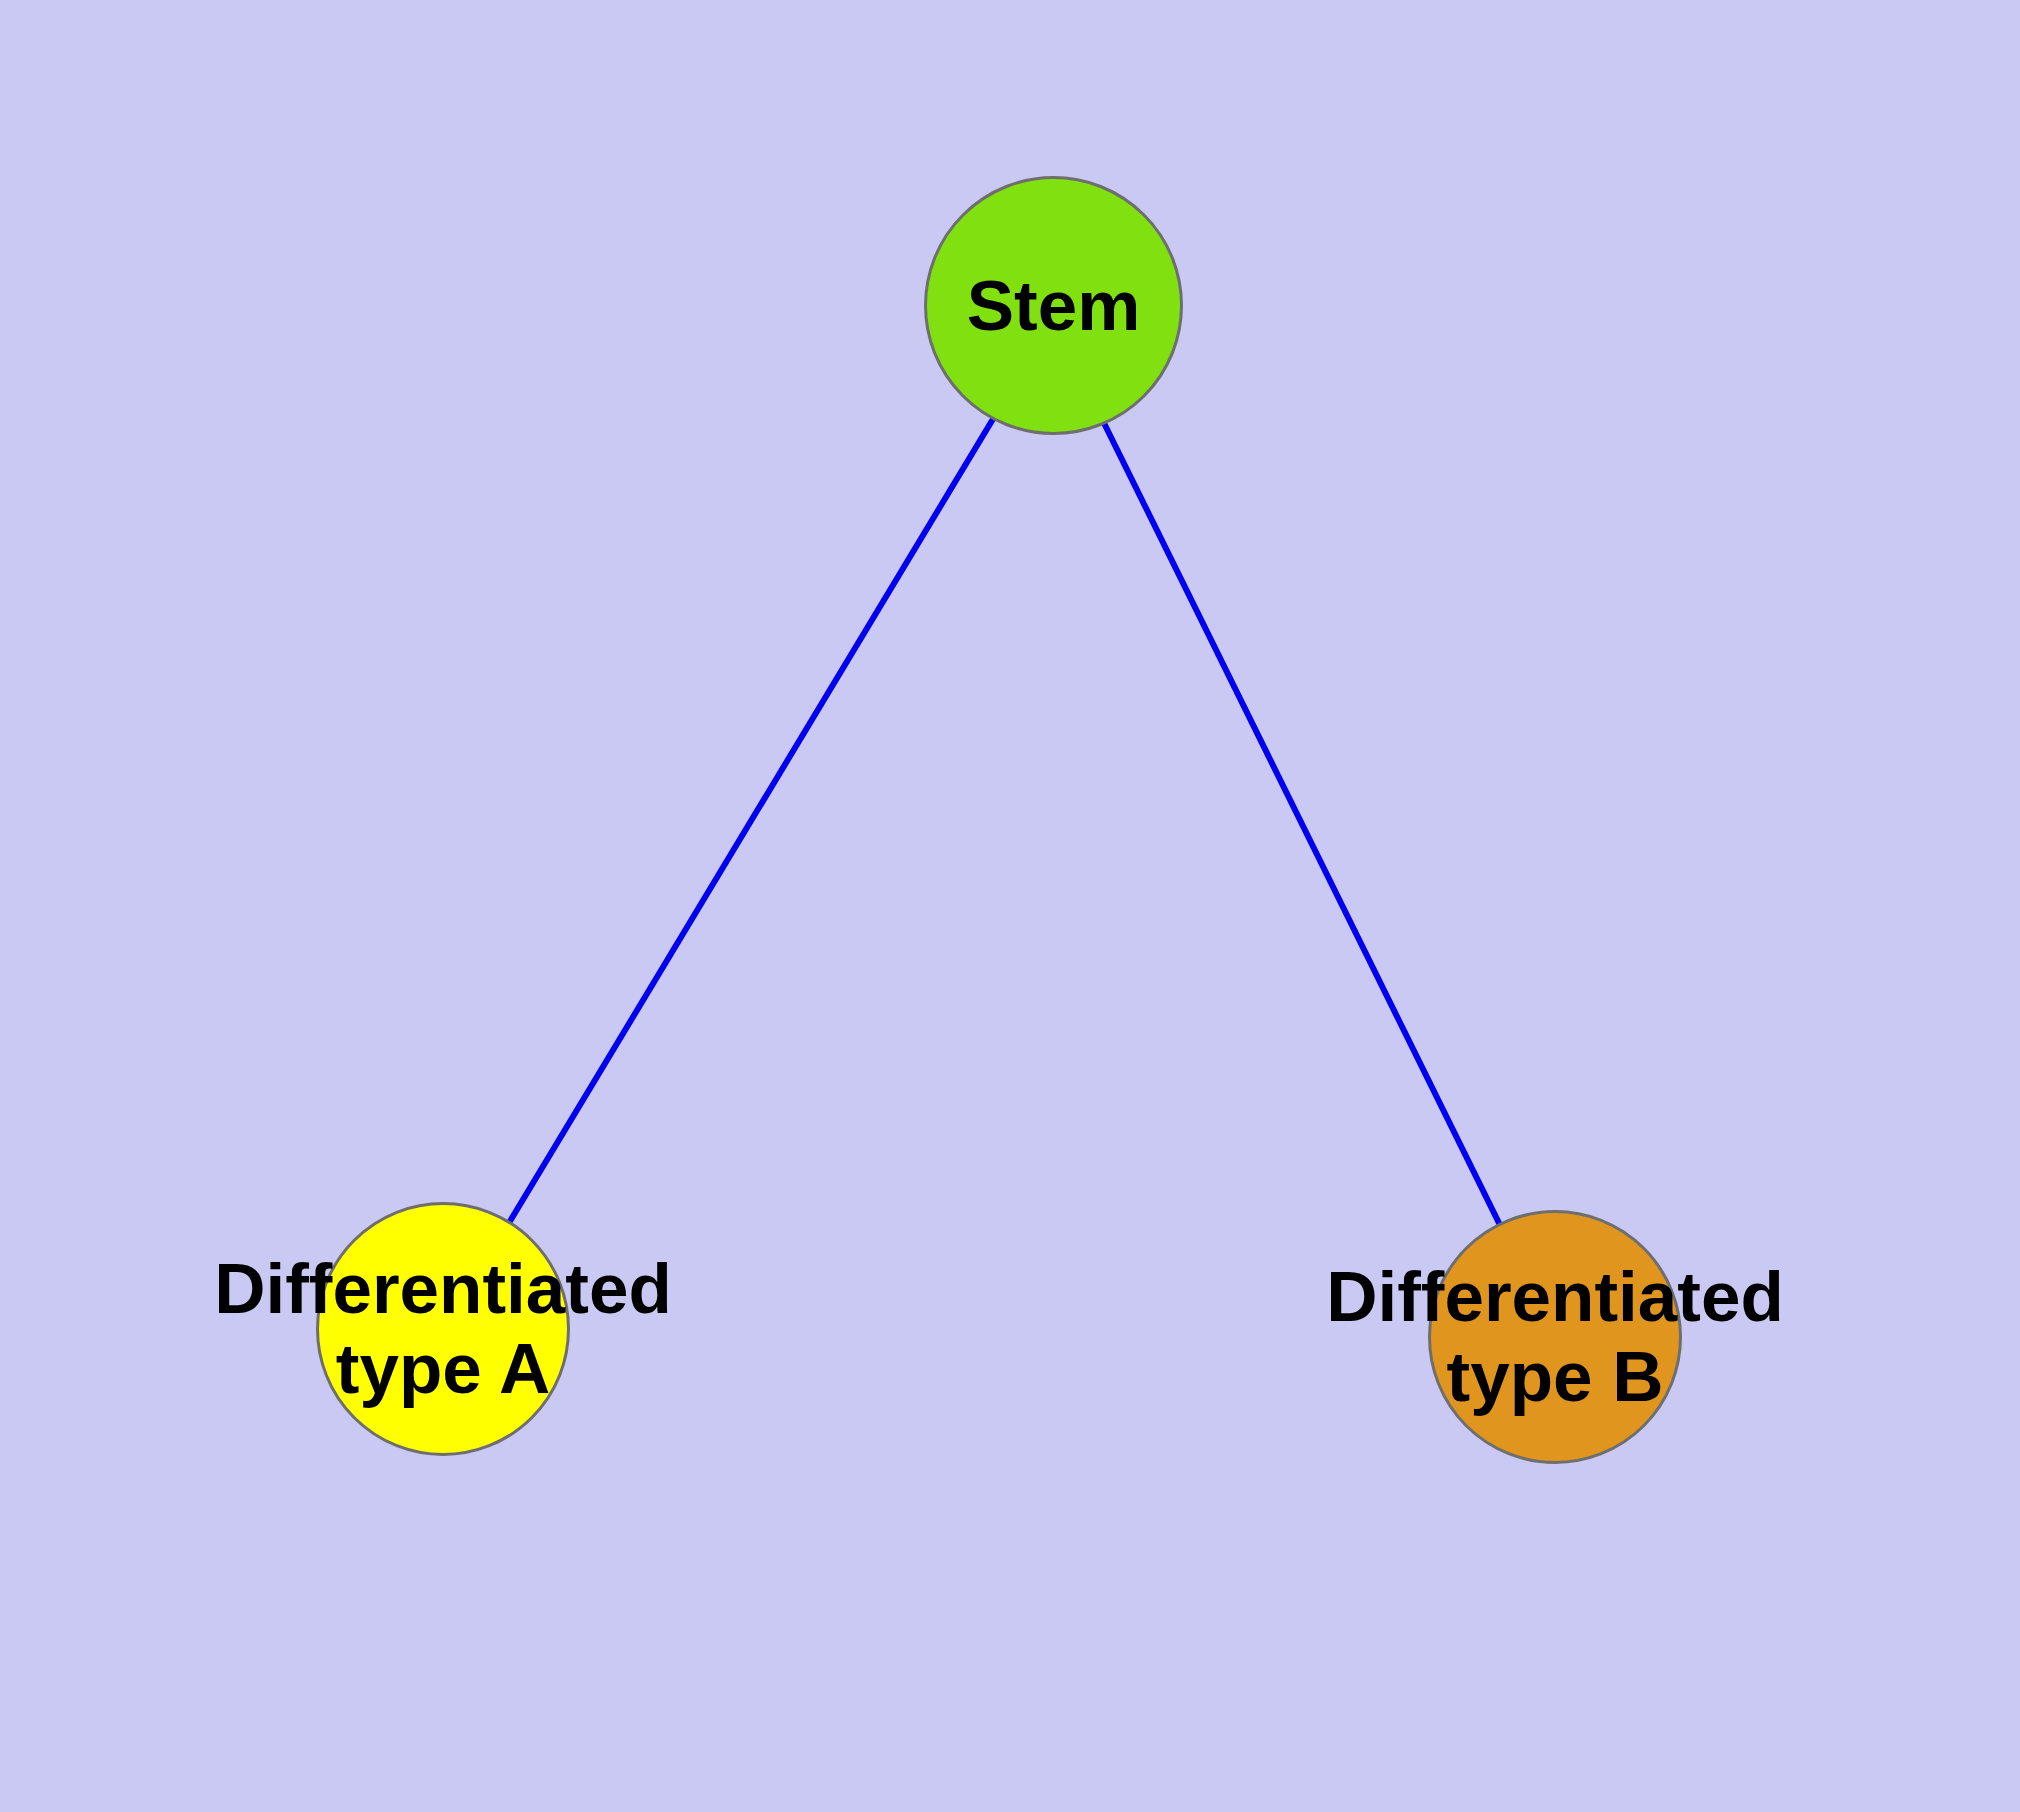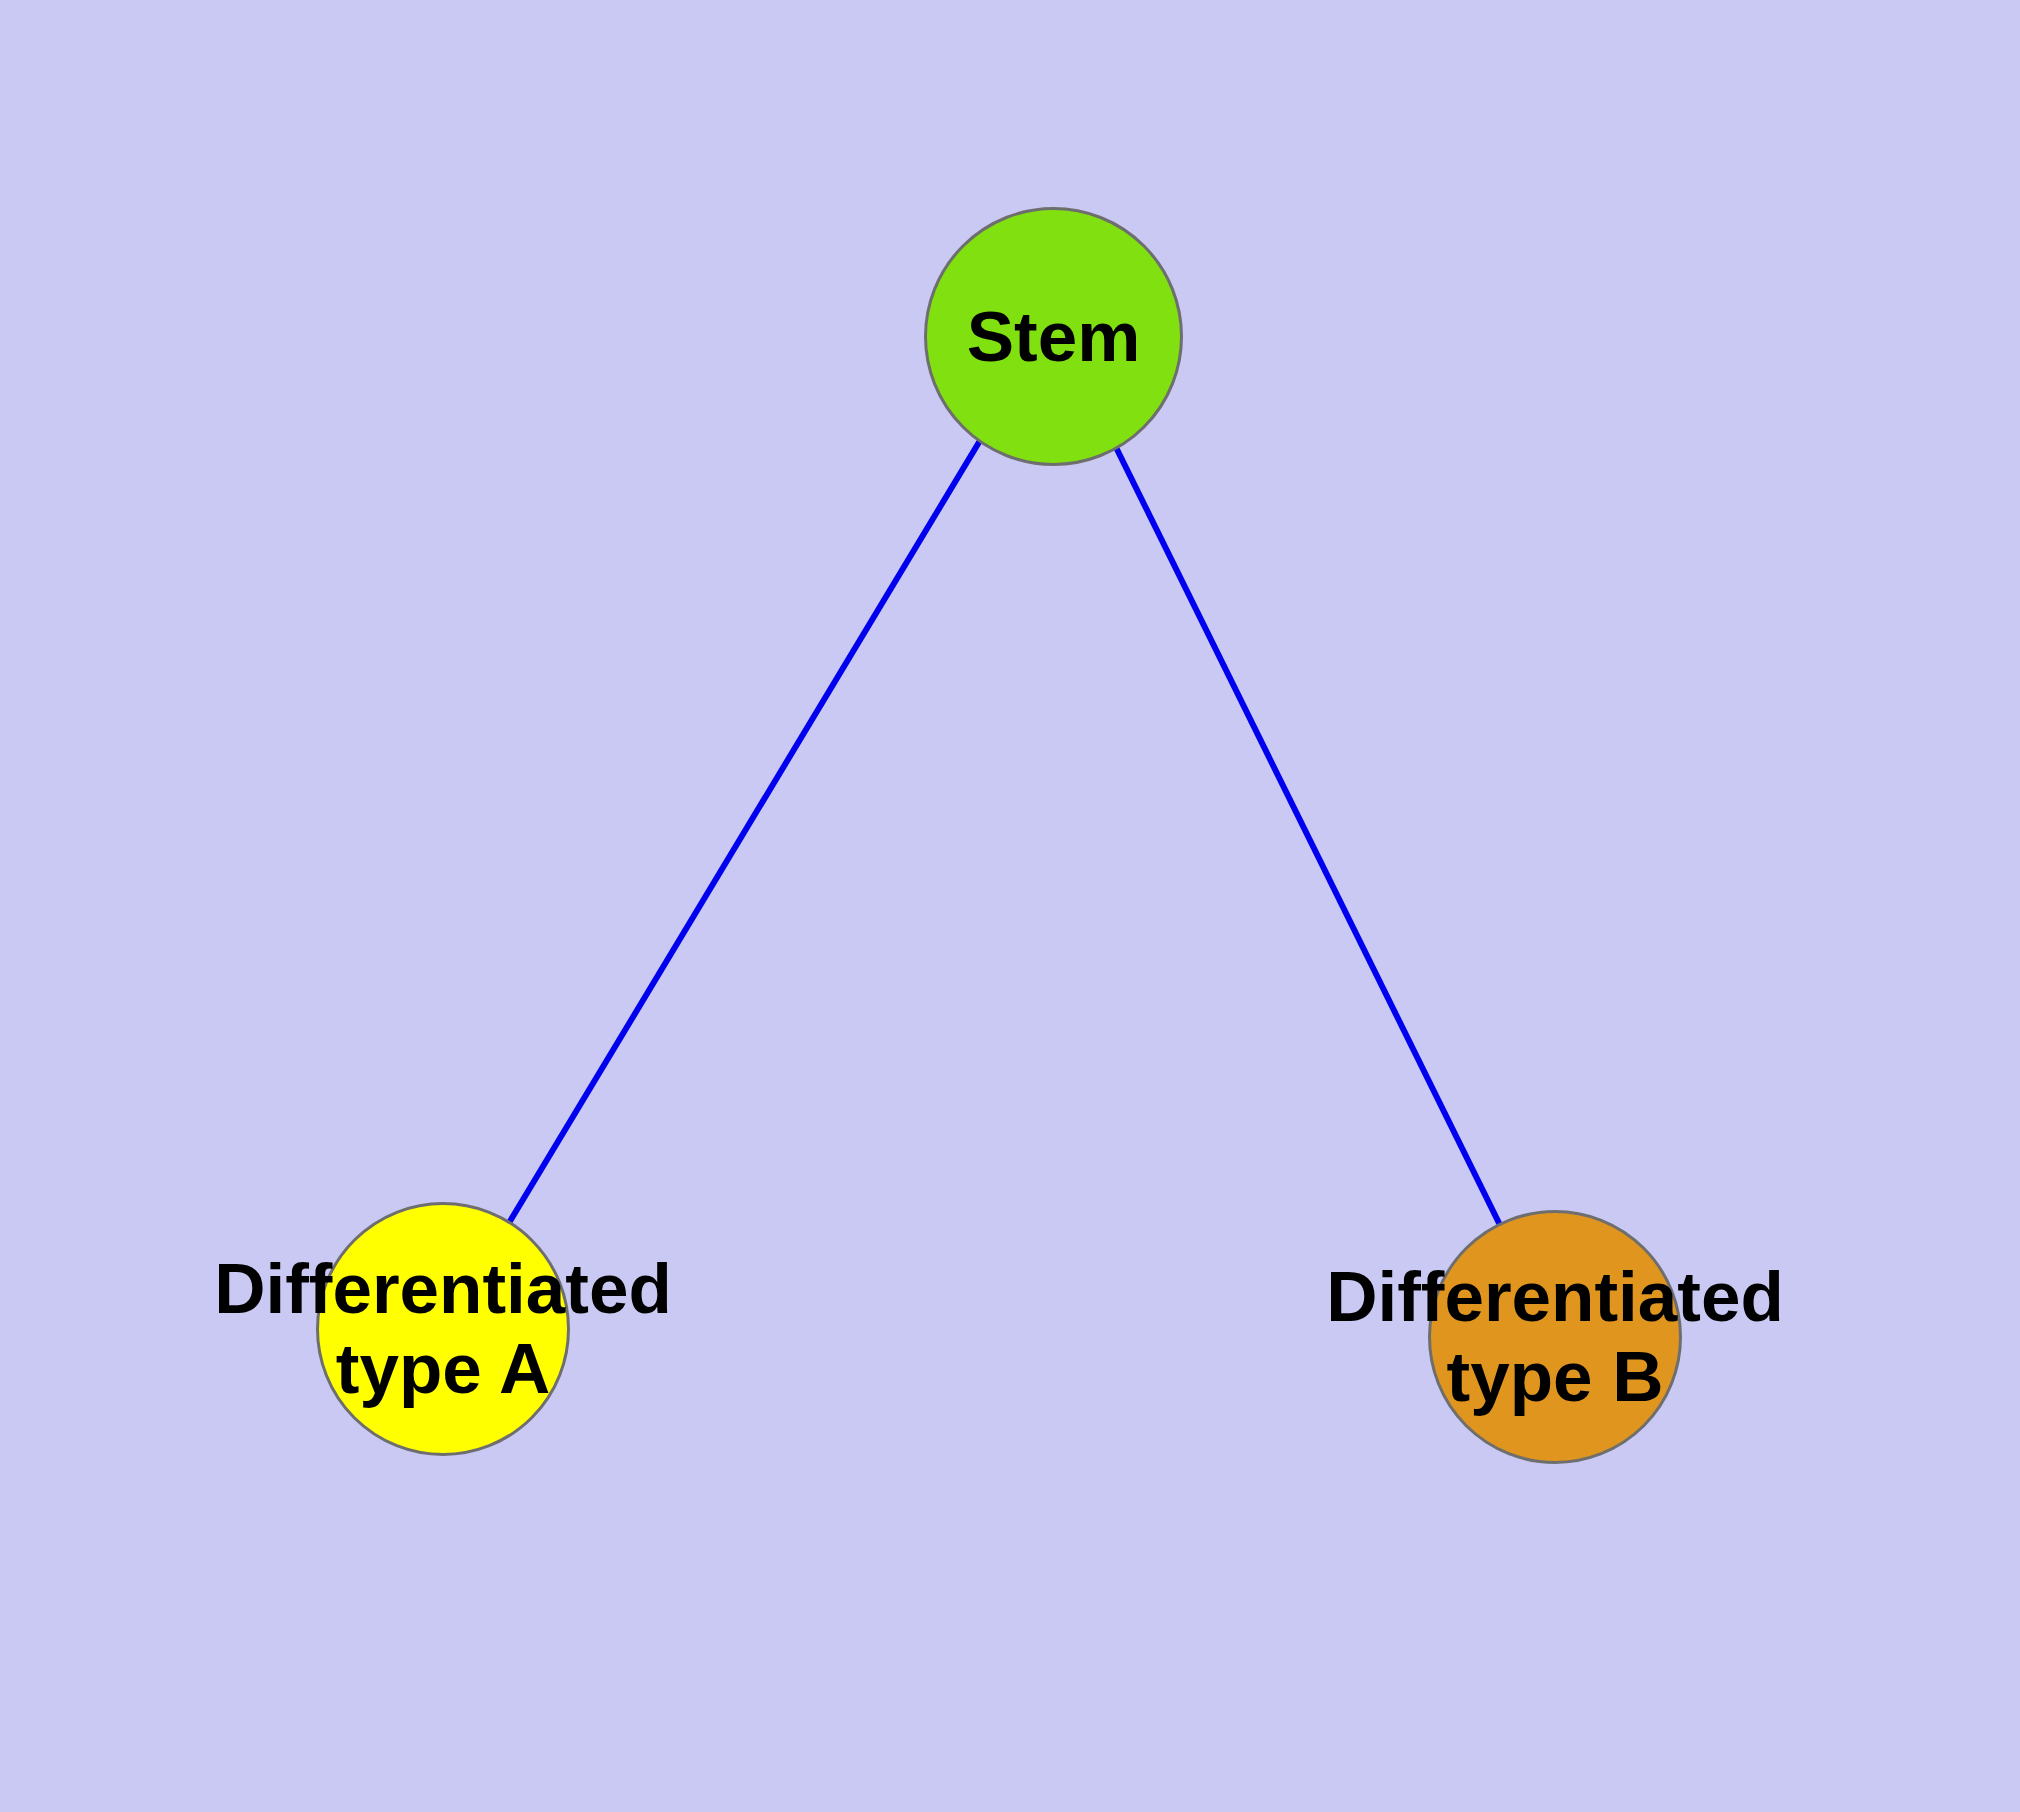--- a/index.html
+++ b/index.html
@@ -21,21 +21,21 @@
     top: 0;
   }
   .node {
     position: absolute;
     border-radius: 50%;
     border: 3.4px solid #6e6e6e;
     box-sizing: border-box;
   }
   .node-stem {
     left: 924px;
-    top: 207px;
+    top: 176px;
     width: 259px;
     height: 259px;
   }
   .node-type-a {
     left: 316px;
     top: 1202px;
     width: 254px;
     height: 254px;
   }
   .node-type-b {

